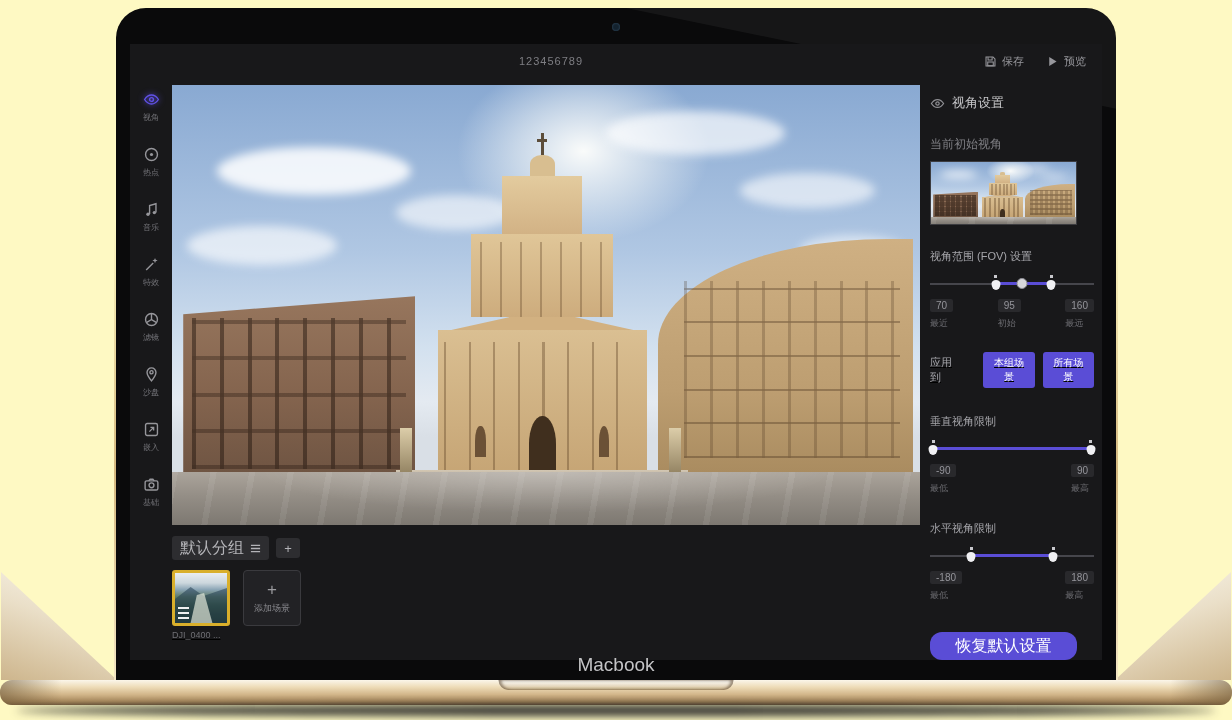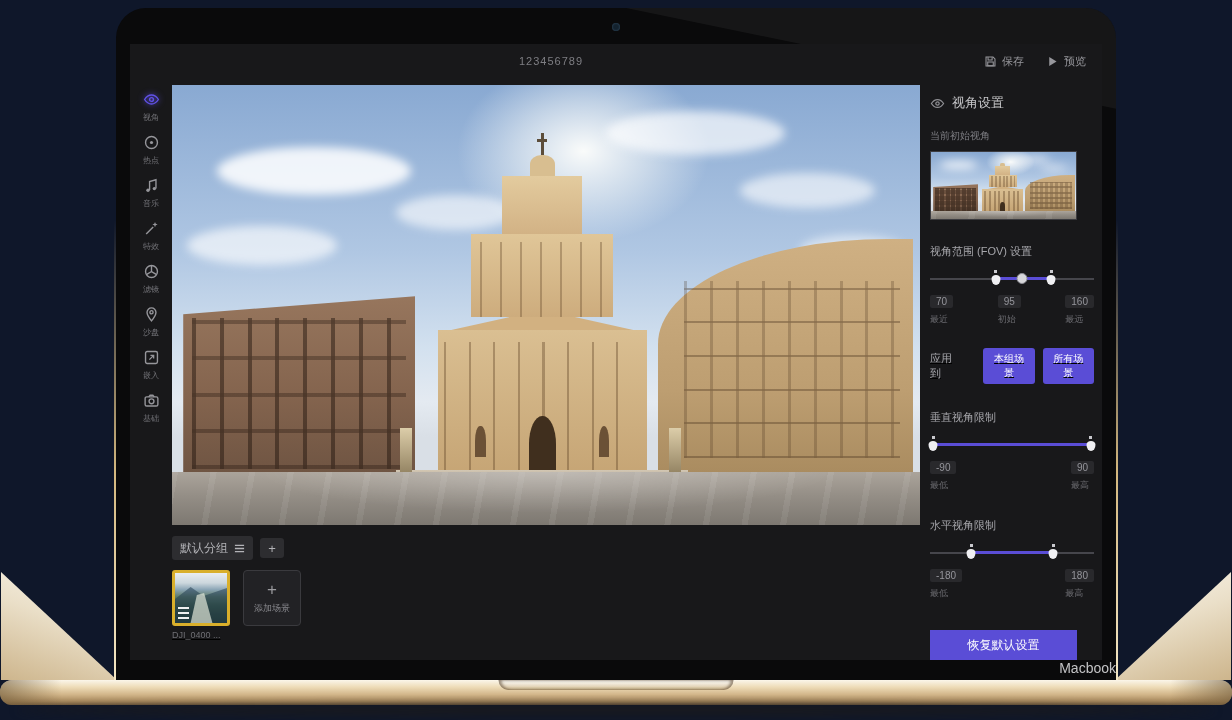--- a/index.html
+++ b/index.html
@@ -1,37 +1,37 @@
 <!DOCTYPE html>
 <html><head>
 <meta charset="utf-8">
 <style>
   * { margin:0; padding:0; box-sizing:border-box; }
   body { background:#ffffff; font-family:"Liberation Sans","DejaVu Sans",sans-serif; }
-  .stage { position:relative; width:1232px; height:720px; background:#0f172a; overflow:hidden; }
+  .stage { position:relative; width:1232px; height:720px; background:#fef9c3; overflow:hidden; }
 
   
   .wedge { position:absolute; top:572px; width:116px; height:108px;
            background:linear-gradient(200deg,#fbf7ee 0%,#eadfc8 45%,#cdb58c 100%); }
   .wedge-left  { left:1px;  clip-path:polygon(0 0,100% 100%,0 100%); }
   .wedge-right { right:1px; clip-path:polygon(100% 0,100% 100%,0 100%);
            background:linear-gradient(160deg,#fbf7ee 0%,#eadfc8 45%,#cdb58c 100%); }
   .lid-edge { position:absolute; top:220px; width:2px; height:460px;
            background:linear-gradient(180deg,rgba(210,180,125,0) 0%,#d4b87f 55%,#f3e6c4 100%); }
   .lid-edge-l { left:114px; } .lid-edge-r { left:1116px; }
 
   .lid { position:absolute; left:116px; top:8px; width:1000px; height:672px;
          background:#0a0a0b; border-radius:30px 30px 0 0; }
   .lid-sheen { position:absolute; inset:0; border-radius:inherit; pointer-events:none;
          clip-path:polygon(51% 0,100% 0,100% 15%); background:rgba(255,255,255,0.05); }
   .camera-dot { position:absolute; top:15px; left:50%; transform:translateX(-50%);
          width:8px; height:8px; border-radius:50%; background:#14222e;
          box-shadow:inset 0 0 2px #3c5a72; }
-  .brand { position:absolute; bottom:4px; left:0; right:0; text-align:right;
-         color:#c3c3c5; font-size:14px; }
+  .brand { position:absolute; bottom:4px; left:0; right:0; text-align:center;
+         color:#c3c3c5; font-size:19px; }
 
   .base { position:absolute; left:0; top:680px; width:1232px; height:25px; border-radius:12px;
          background:linear-gradient(180deg,#fbf6ea 0%,#eedcb8 28%,#d2b68a 58%,#a98a5e 85%,#7f6543 100%); }
   .base::before { content:""; position:absolute; inset:0; border-radius:inherit;
          background:linear-gradient(90deg,rgba(110,88,55,.6) 0%,rgba(110,88,55,0) 5%,rgba(110,88,55,0) 95%,rgba(110,88,55,.6) 100%); }
   .groove { position:absolute; left:50%; top:0; transform:translateX(-50%); width:235px; height:10px;
          border-radius:0 0 12px 12px;
          background:linear-gradient(180deg,rgba(255,255,255,.8),rgba(170,140,95,.35));
          box-shadow:inset 3px 0 3px rgba(90,70,45,.55), inset -3px 0 3px rgba(90,70,45,.55); }
   .base-shadow { position:absolute; left:16px; right:16px; top:705px; height:11px;
@@ -47,21 +47,21 @@
             color:#7e7e83; font-size:11px; letter-spacing:1px; }
   .topbar-actions { position:absolute; right:16px; display:flex; gap:22px; }
   .tb-btn { display:flex; align-items:center; gap:5px; background:none; border:none;
             color:#97979c; font-size:11px; cursor:pointer; font-family:inherit; }
   .tb-btn svg { width:13px; height:13px; }
 
   .body { flex:1; display:flex; min-height:0; }
 
   
   .sidebar { width:42px; flex:0 0 42px; padding-top:13px; display:flex; flex-direction:column;
-             align-items:center; gap:10px; }
+             align-items:center; gap:22px; }
   .nav-item { display:flex; flex-direction:column; align-items:center; gap:3px;
               width:100%; color:#96969b; cursor:pointer; }
   .nav-item svg { width:17px; height:17px; }
   .nav-label { font-size:9px; color:#737378; transform:scale(.9); }
   .nav-item.active svg { color:#6152e8; filter:drop-shadow(0 0 3px rgba(97,82,232,.9)); }
 
   
   .center { flex:1; display:flex; flex-direction:column; padding-top:7px; min-width:0; }
   .canvas { width:748px; height:440px; position:relative; overflow:hidden; background:#8fa9cb; }
 
@@ -118,21 +118,21 @@
   .plaza { position:absolute; left:0; bottom:0; width:100%; height:12%;
          background:linear-gradient(180deg,#aba49b 0%,#948e86 45%,#7d7871 100%); }
   .plaza::after { content:""; position:absolute; inset:0; opacity:.5;
          background:radial-gradient(ellipse at 50% 0%,rgba(255,255,255,.5) 0%,rgba(255,255,255,0) 55%),
                     repeating-linear-gradient(100deg,rgba(255,255,255,.14) 0 6px,transparent 6px 38px); }
 
   
   .strip { flex:1; padding-top:13px; }
   .group-row { display:flex; align-items:center; gap:7px; height:20px; }
   .group-btn { display:flex; align-items:center; gap:6px; height:20px; padding:12px 8px;
-         background:#2d2d30; border:none; border-radius:3px; color:#b3b3b7; font-size:12px;
+         background:#2d2d30; border:none; border-radius:3px; color:#b3b3b7; font-size:16px;
          font-family:inherit; cursor:pointer; }
   .group-btn svg { width:11px; height:11px; }
   .addgroup-btn { width:24px; height:20px; background:#2d2d30; border:none; border-radius:3px;
          color:#b3b3b7; font-size:13px; line-height:1; cursor:pointer; font-family:inherit; }
   .thumbs-row { margin-top:12px; display:flex; gap:13px; align-items:flex-start; }
   .scene-thumb { width:58px; cursor:pointer;text-decoration:underline; }
   .thumb-frame { width:58px; height:56px; border:3px solid #d9af2b; border-radius:3px;
          position:relative; overflow:hidden; background:#3a4a3a; }
   .thumb-art { position:absolute; inset:0;
          background:linear-gradient(180deg,#e9edf0 0%,#ccd7dd 20%,#8ca6b6 33%,#5d7a68 48%,#3e5a44 64%,#2c4332 82%,#223628 100%); }
@@ -146,21 +146,21 @@
   .add-scene { width:58px; height:56px; margin-top:0; background:#222225; border:1px solid #3a3a3e;
          border-radius:4px; display:flex; flex-direction:column; align-items:center; justify-content:center;
          gap:4px; cursor:pointer; font-family:inherit; }
   .add-plus { color:#9b9b9f; font-size:17px; line-height:1; }
   .add-label { font-size:9px; color:#8a8a8f; }
 
   
   .panel { width:182px; flex:0 0 182px; padding:16px 8px 0 10px; display:flex; flex-direction:column; }
   .panel-header { display:flex; align-items:center; gap:7px; color:#c7c7ca; font-size:13px; }
   .panel-header svg { width:15px; height:15px; color:#8f8f94; }
-  .cur-label { margin-top:17px; font-size:10px; color:#7f7f84; }
+  .cur-label { margin-top:24px; font-size:12px; color:#7f7f84; }
   .cur-thumb { margin-top:8px; width:147px; height:74px; position:relative; overflow:hidden;
          border:1px solid #3c3c40; background:#20242b; cursor:pointer; }
   .sec-label { font-size:11px; color:#a6a6ab; }
   .mt-fov { margin-top:24px; } .mt-limit { margin-top:26px; }
 
   .slider { position:relative; height:14px; margin-top:13px; cursor:pointer; }
   .track { position:absolute; left:0; right:0; top:6px; height:2px; background:#46464c; }
   .fill  { position:absolute; top:5px; height:3px; background:#5a4dd6; border-radius:2px; }
   .pin { position:absolute; top:3px; width:9px; height:10px; transform:translateX(-50%); cursor:grab; }
   .pin::before { content:""; position:absolute; top:-5px; left:50%; transform:translateX(-50%);
@@ -176,21 +176,21 @@
          border-radius:2px; min-width:16px; text-align:center; }
   .sm-label { font-size:9px; color:#6b6b70; }
 
   .apply-row { margin-top:22px; display:flex; align-items:center; gap:10px;text-decoration:underline; }
   .apply-label { font-size:11px; color:#a6a6ab; }
   .apply-btns { display:flex; gap:8px;padding-left:12px; }
   .apply-btn { background:#5a4dd6; color:#fff; font-size:10px; padding:4px 7px;
          border:none; border-radius:3px; cursor:pointer; font-family:inherit; }
 
   .reset-btn { margin-top:30px; width:147px; height:32px; background:#5a4dd6; color:#fff;
-         font-size:12px; border:none; border-radius:0; cursor:pointer; font-family:inherit; }
+         font-size:16px; border:none; border-radius:12px; cursor:pointer; font-family:inherit; }
 </style>
 </head>
 <body>
 
 <div class="stage">
 
   <div class="wedge wedge-left"></div>
   <div class="wedge wedge-right"></div>
   <div class="lid-edge lid-edge-l"></div>
   <div class="lid-edge lid-edge-r"></div>

